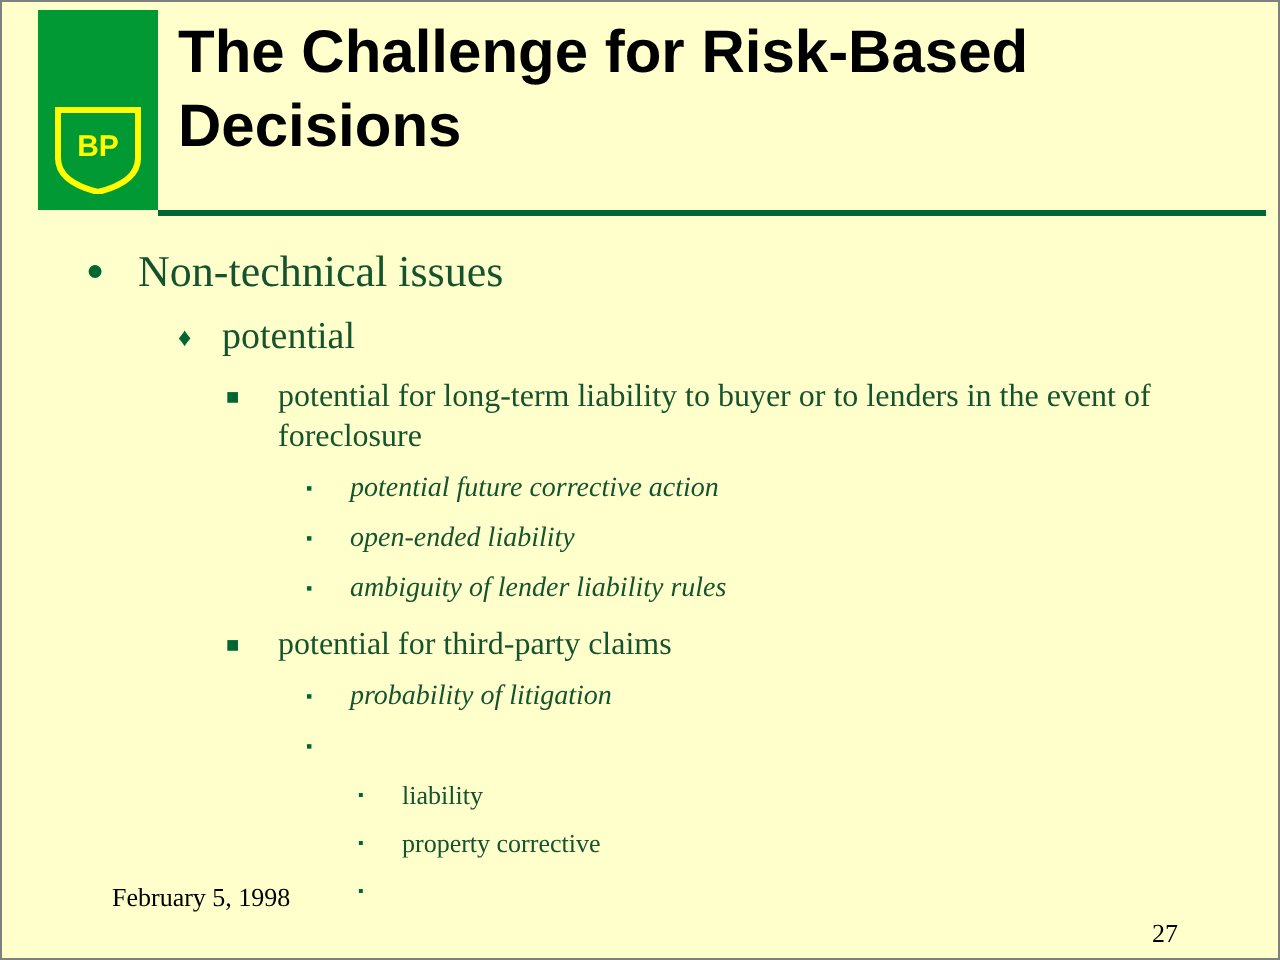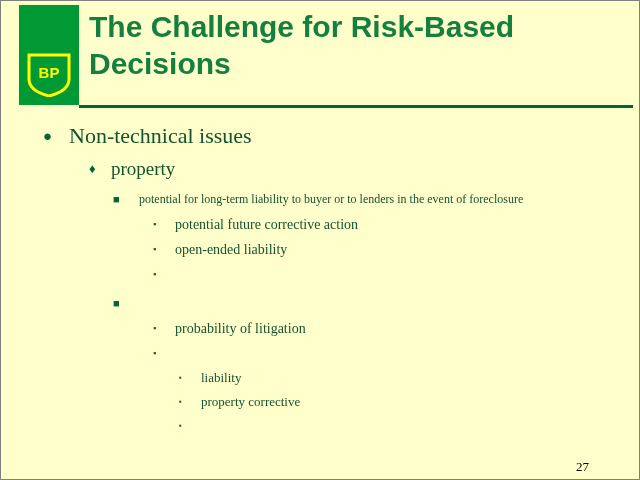--- a/index.html
+++ b/index.html
@@ -41,21 +41,21 @@
   .logo-shield svg { display: block; }
 
   .title {
     position: absolute;
     left: 88px;
     top: 8px;
     width: 540px;
     font-family: "Liberation Sans", sans-serif;
     font-size: 30px;
     font-weight: bold;
-    color: #15803d;
+    color: #000000;
     line-height: 1.22;
     letter-spacing: 0px;
   }
 
   .header-rule {
     position: absolute;
     left: 78px;
     top: 104px;
     width: 554px;
     height: 3px;
@@ -90,26 +90,26 @@
   .lvl1 .text { font-size: 22px; line-height: 26px; }
 
   
   .lvl2 { margin: 8px 0 0 0; padding-left: 88px; }
   .lvl2 .bullet { width: 22px; font-size: 13px; line-height: 23px; }
   .lvl2 .text { font-size: 19px; line-height: 23px; }
 
   
   .lvl3 { margin: 9px 0 0 0; padding-left: 112px; }
   .lvl3 .bullet { width: 26px; font-size: 11px; line-height: 20px; }
-  .lvl3 .text { font-size: 12px; line-height: 20px; width: 480px; }
+  .lvl3 .text { font-size: 16px; line-height: 20px; width: 480px; }
 
   
   .lvl4 { margin: 6px 0 0 0; padding-left: 152px; }
   .lvl4 .bullet { width: 22px; font-size: 9px; line-height: 19px; }
-  .lvl4 .text { font-size: 14px; line-height: 19px; }
+  .lvl4 .text { font-size: 14px; line-height: 19px; font-style: italic; }
 
   
   .lvl5 { margin: 6px 0 0 0; padding-left: 178px; }
   .lvl5 .bullet { width: 22px; font-size: 8px; line-height: 18px; }
   .lvl5 .text { font-size: 13px; line-height: 18px; }
 
   
   .footer-date {
     position: absolute;
     left: 55px;
@@ -147,44 +147,46 @@
 
   <div class="body">
 
     <div class="row lvl1">
       <span class="bullet">●</span>
       <span class="text">Non-technical issues</span>
     </div>
 
     <div class="row lvl2">
       <span class="bullet">♦</span>
-      <span class="text">property</span>
+      <span class="text">potential</span>
     </div>
 
     <div class="row lvl3">
       <span class="bullet">■</span>
       <span class="text">potential for long-term liability to buyer or to lenders in the event of foreclosure</span>
     </div>
 
     <div class="row lvl4">
       <span class="bullet">▪</span>
       <span class="text">potential future corrective action</span>
     </div>
 
     <div class="row lvl4">
       <span class="bullet">▪</span>
       <span class="text">open-ended liability</span>
     </div>
 
     <div class="row lvl4">
       <span class="bullet">▪</span>
+      <span class="text">ambiguity of lender liability rules</span>
     </div>
 
     <div class="row lvl3">
       <span class="bullet">■</span>
+      <span class="text">potential for third-party claims</span>
     </div>
 
     <div class="row lvl4">
       <span class="bullet">▪</span>
       <span class="text">probability of litigation</span>
     </div>
 
     <div class="row lvl4">
       <span class="bullet">▪</span>
     </div>
@@ -198,15 +200,16 @@
       <span class="bullet">▪</span>
       <span class="text">property corrective</span>
     </div>
 
     <div class="row lvl5">
       <span class="bullet">▪</span>
     </div>
 
   </div>
 
+  <div class="footer-date">February 5, 1998</div>
   <div class="footer-page">27</div>
 
 </div>
 
 </body></html>

